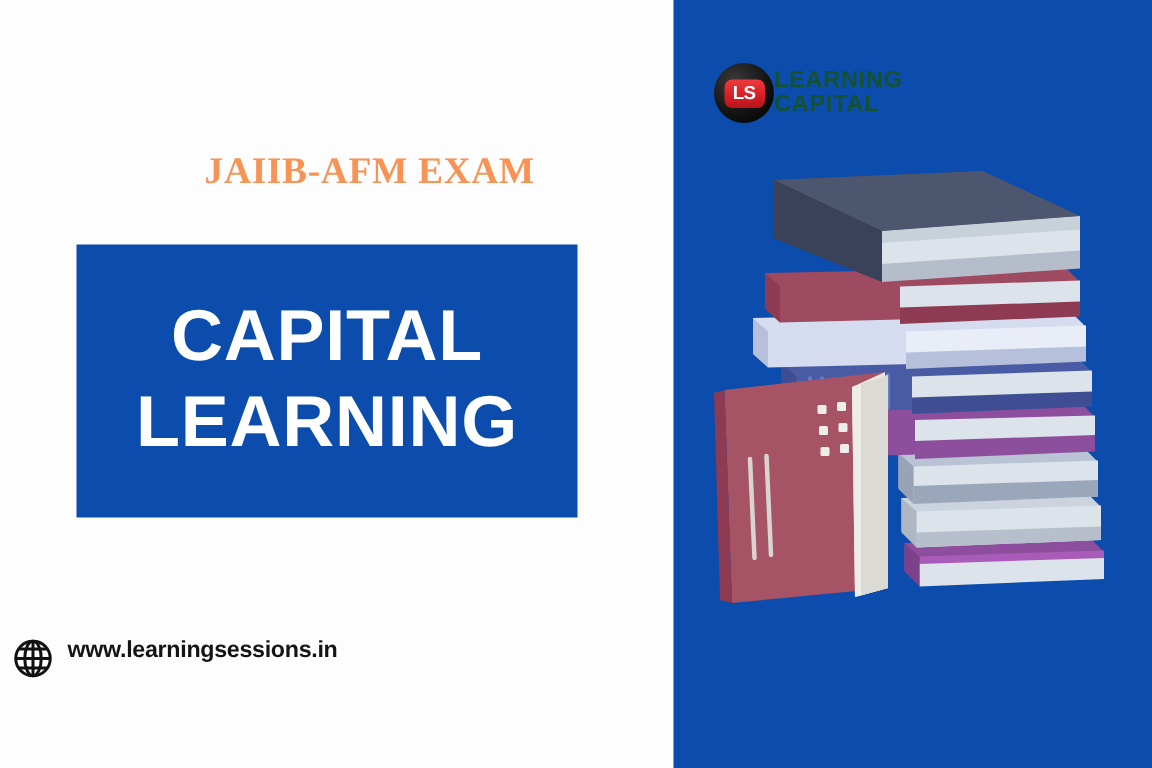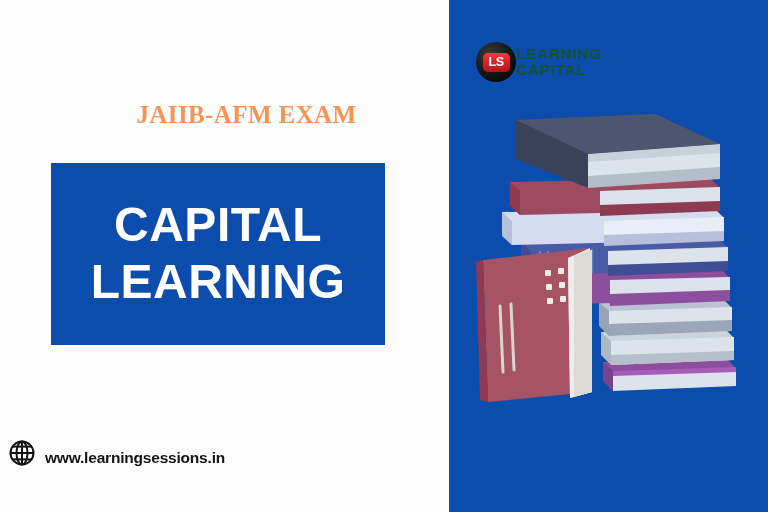--- a/index.html
+++ b/index.html
@@ -105,21 +105,21 @@
     letter-spacing:0.5px;
     line-height:1.18;
     text-align:center;
     font-family:"Liberation Sans", sans-serif;
   }
 
   
   .footer { position:absolute; left:0; top:425px; width:449px; }
   .footer-row {
     display:flex;
-    align-items:flex-end;
+    align-items:flex-start;
     height:42px;
     padding-left:8px;
   }
   .footer-row .label {
     color:#141414;
     font-size:15.5px;
     font-weight:bold;
     letter-spacing:-0.2px;
     font-family:"Liberation Sans", sans-serif;
   }

